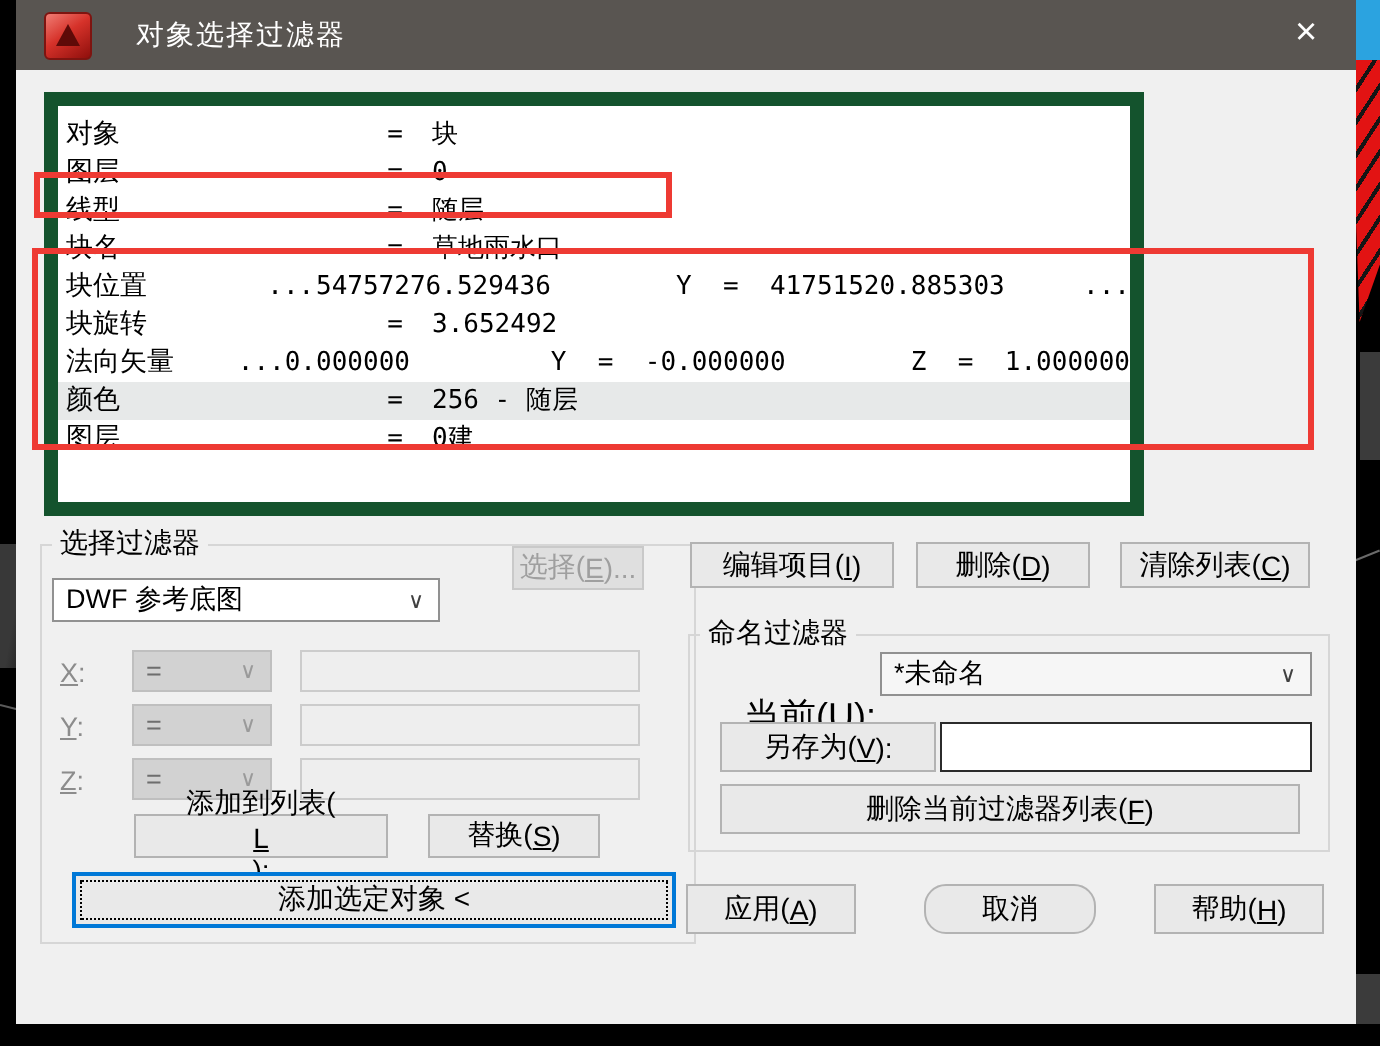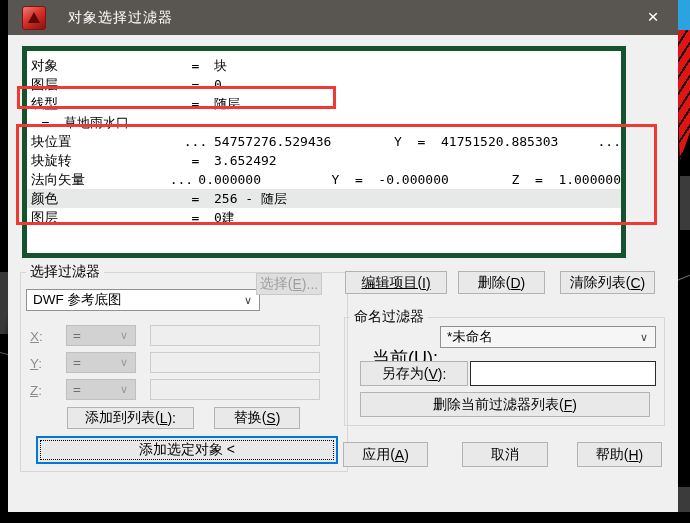--- a/index.html
+++ b/index.html
@@ -30,21 +30,21 @@
   #app-icon{width:24px;height:24px;margin-left:14px;border-radius:3px;
     background:linear-gradient(145deg,#f07d74 0%,#d6322a 45%,#8f0f0c 100%);
     border:1px solid #7e1410;display:flex;align-items:center;justify-content:center;}
   #app-icon .tri{width:0;height:0;border-left:6px solid transparent;border-right:6px solid transparent;
     border-bottom:11px solid #5e0a08;}
   #title-text{color:#fff;font-size:14px;margin-left:22px;letter-spacing:1px;}
   #close-btn{position:absolute;right:8px;top:2px;width:34px;height:30px;display:flex;
     align-items:center;justify-content:center;color:#fff;font-size:19px;cursor:pointer;}
 
   
-  #listbox{left:14px;top:46px;width:604px;height:212px;background:#fff;border:5px solid #14532d;
+  #listbox{left:14px;top:46px;width:550px;height:212px;background:#fff;border:7px solid #14532d;
     font-family:"DejaVu Sans Mono",monospace;font-size:13px;color:#000;padding-top:5px;overflow:hidden;}
   .lrow{display:flex;height:19px;line-height:19px;white-space:pre;}
   .lrow .lbl{width:150px;padding-left:4px;font-size:13.5px;}
   .lrow .op{width:37px;text-align:center;}
   .lrow .val{flex:1;}
   .lrow.hl{background:var(--highlight-row);}
 
   
   .anno{border:3px solid var(--annotation-red);background:transparent;pointer-events:none;}
   #anno-linetype{left:17px;top:86px;width:319px;height:23px;}
@@ -66,42 +66,42 @@
   .combo{background:#fff;border:1px solid #919191;display:flex;align-items:center;font-size:13.5px;cursor:pointer;}
   .combo .cval{flex:1;padding-left:6px;white-space:pre;overflow:hidden;}
   .combo .chev{width:22px;text-align:center;color:#404040;font-size:11px;}
   .combo.disabled{background:#d2d2d2;border-color:#bfbfbf;color:#6e6e6e;cursor:default;}
   .combo.disabled .chev{color:#9a9a9a;}
   .tinput{background:#eeeeee;border:1px solid #cccccc;}
   input.tinput{font-size:13px;padding:0 4px;width:100%;height:100%;}
   .coord-lbl{color:#8c8c8c;font-size:13.5px;}
 
   
-  #dd-filtertype{left:18px;top:289px;width:234px;height:22px;}
+  #dd-filtertype{left:18px;top:289px;width:194px;height:22px;}
   #btn-select{left:248px;top:273px;width:66px;height:22px;}
   #lbl-x{left:22px;top:329px;} #lbl-y{left:22px;top:356px;} #lbl-z{left:22px;top:383px;}
   #cb-x{left:58px;top:325px;width:70px;height:21px;}
   #cb-y{left:58px;top:352px;width:70px;height:21px;}
   #cb-z{left:58px;top:379px;width:70px;height:21px;}
   #in-x{left:142px;top:325px;width:170px;height:21px;}
   #in-y{left:142px;top:352px;width:170px;height:21px;}
   #in-z{left:142px;top:379px;width:170px;height:21px;}
-  #btn-addlist{left:59px;top:407px;width:127px;height:22px;}
+  #btn-addlist{left:59px;top:407px;width:127px;height:22px;flex-direction:column;}
   #btn-substitute{left:206px;top:407px;width:86px;height:22px;}
   #btn-addselected{left:28px;top:436px;width:302px;height:28px;}
-  #btn-edititem{left:337px;top:271px;width:102px;height:23px;text-decoration:underline;}
+  #btn-edititem{left:337px;top:271px;width:102px;height:23px;}
   #btn-delete{left:450px;top:271px;width:87px;height:23px;}
   #btn-clearlist{left:552px;top:271px;width:95px;height:23px;}
   #lbl-current{left:364px;top:346px;font-size:18px;white-space:pre;}
   #dd-current{left:432px;top:326px;width:216px;height:22px;background:#f6f6f6;gap:36px;}
   #btn-saveas{left:352px;top:361px;width:108px;height:25px;}
   #in-saveas{left:462px;top:361px;width:186px;height:25px;background:#fff;border:1px solid #2b2b2b;}
   #btn-delcurrent{left:352px;top:392px;width:290px;height:25px;text-align:center;}
   #btn-apply{left:335px;top:442px;width:85px;height:25px;}
-  #btn-cancel{left:454px;top:442px;width:86px;height:25px;}
+  #btn-cancel{left:454px;top:442px;width:86px;height:25px;border-radius:11px;}
   #btn-help{left:569px;top:442px;width:85px;height:25px;}
 </style>
 </head>
 <body>
 
 <div class="abs" id="bg-blue"></div>
 <div class="abs" id="bg-red"></div>
 <div class="abs gray-patch" id="patch-r1"></div>
 <div class="abs gray-patch" id="patch-r2"></div>
 <div class="abs" id="patch-l1"></div>
@@ -117,21 +117,21 @@
     <div id="title-text">对象选择过滤器</div>
     <div id="close-btn">
         <span>×</span>
       </div>
   </div>
 
   <div class="abs" id="listbox">
       <div class="lrow"><span class="lbl">对象</span><span class="op">=</span><span class="val">块</span></div>
       <div class="lrow"><span class="lbl">图层</span><span class="op">=</span><span class="val">0</span></div>
       <div class="lrow"><span class="lbl">线型</span><span class="op">=</span><span class="val">随层</span></div>
-      <div class="lrow"><span class="op">=</span><span class="val">草地雨水口</span></div>
+      <div class="lrow"><span class="lbl">块名</span><span class="op">=</span><span class="val">草地雨水口</span></div>
       <div class="lrow"><span class="lbl">块位置</span><span class="op">...</span><span class="val">54757276.529436        Y  =  41751520.885303     ...</span></div>
       <div class="lrow"><span class="lbl">块旋转</span><span class="op">=</span><span class="val">3.652492</span></div>
       <div class="lrow"><span class="lbl">法向矢量</span><span class="op">...</span><span class="val">0.000000         Y  =  -0.000000        Z  =  1.000000</span></div>
       <div class="lrow hl"><span class="lbl">颜色</span><span class="op">=</span><span class="val">256 - 随层</span></div>
       <div class="lrow"><span class="lbl">图层</span><span class="op">=</span><span class="val">0建</span></div>
     </div>
 
   <div class="abs groupbox" id="group-filter">
     <span class="gtitle">选择过滤器</span>
   </div>

